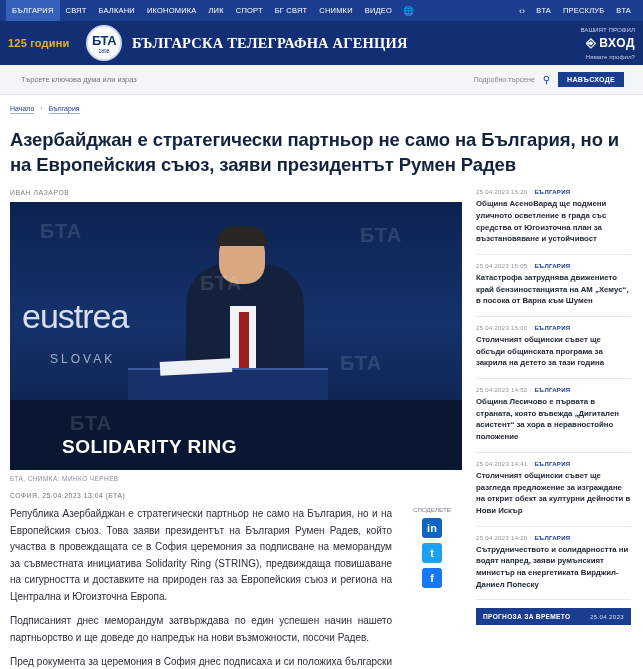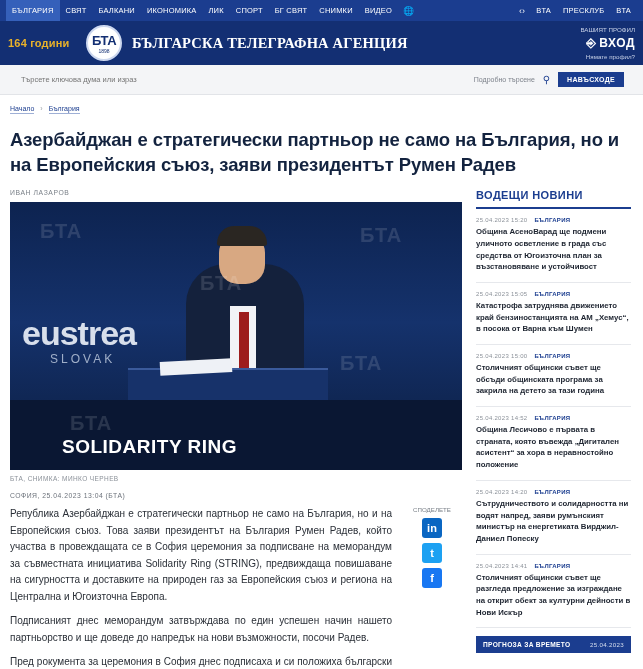--- a/index.html
+++ b/index.html
@@ -132,22 +132,22 @@
     background: linear-gradient(#0d2350 0%, #15326c 45%, #0b1c3e 100%);
   }
   .photo .bg-left {
     position: absolute; inset: 0;
     background:
       radial-gradient(circle at 18% 40%, rgba(255,255,255,.10), transparent 60%),
       linear-gradient(100deg, #13innovate 0, #13innovate 0),
       linear-gradient(100deg, #0e2a5e 0%, #16387a 40%, #0c1f45 100%);
   }
   .photo .euro-text {
-    position: absolute; left: 12px; top: 112px;
-    font-size: 34px; font-weight: bold; color: #e9eef7;
+    position: absolute; left: 12px; top: 95px;
+    font-size: 34px; font-weight: normal; color: #e9eef7;
     letter-spacing: -1px; opacity: .92; text-align: center;
   }
   .photo .slovak {
     position: absolute; left: 40px; top: 150px;
     font-size: 12px; color: #c3cfe2; letter-spacing: 3px; opacity: .8;
   }
   .photo .ring-band {
     position: absolute; left: 0; right: 0; bottom: 0; height: 70px;
     background: #0a1733;
   }
@@ -253,21 +253,21 @@
   <div class="right">
     <div class="icon">‹›</div>
     <div class="item">BTA</div>
     <div class="item">ПРЕСКЛУБ</div>
     <div class="item">BTA</div>
   </div>
 </div>
 
 <div class="masthead">
   <div class="anniv">
-    <span>164 години</span>
+    <span>125 години</span>
   </div>
   <div class="logo-circle">
     <div>БТА</div>
     <span class="est">1898</span>
   </div>
   <div class="brand">БЪЛГАРСКА ТЕЛЕГРАФНА АГЕНЦИЯ</div>
   <div class="mast-right">
     <div class="muted">ВАШИЯТ ПРОФИЛ</div>
     <div class="login">
       <span>⎆</span>
@@ -335,21 +335,20 @@
         <div class="share">
           <div class="lbl">СПОДЕЛЕТЕ</div>
           <div class="btn li">in</div>
           <div class="btn tw">t</div>
           <div class="btn fb">f</div>
         </div>
       </div>
     </div>
 
     <div class="right-col">
-      <div class="rc-title">ВОДЕЩИ НОВИНИ</div>
 
       <div class="news-item">
         <div class="news-meta">
           <span>25.04.2023 15:20</span>
           <span class="cat">БЪЛГАРИЯ</span>
         </div>
         <div class="news-head">Община АсеноВарад ще подмени уличното осветление в града със средства от Югоизточна план за възстановяване и устойчивост</div>
       </div>
 
       <div class="news-item">
@@ -371,32 +370,32 @@
       <div class="news-item">
         <div class="news-meta">
           <span>25.04.2023 14:52</span>
           <span class="cat">БЪЛГАРИЯ</span>
         </div>
         <div class="news-head">Община Лесичово е първата в страната, която въвежда „Дигитален асистент“ за хора в неравностойно положение</div>
       </div>
 
       <div class="news-item">
         <div class="news-meta">
+          <span>25.04.2023 14:41</span>
+          <span class="cat">БЪЛГАРИЯ</span>
+        </div>
+        <div class="news-head">Столичният общински съвет ще разгледа предложение за изграждане на открит обект за културни дейности в Нови Искър</div>
+      </div>
+
+      <div class="news-item">
+        <div class="news-meta">
           <span>25.04.2023 14:20</span>
           <span class="cat">БЪЛГАРИЯ</span>
         </div>
         <div class="news-head">Сътрудничеството и солидарността ни водят напред, заяви румънският министър на енергетиката Вирджил-Даниел Попеску</div>
-      </div>
-
-      <div class="news-item">
-        <div class="news-meta">
-          <span>25.04.2023 14:41</span>
-          <span class="cat">БЪЛГАРИЯ</span>
-        </div>
-        <div class="news-head">Столичният общински съвет ще разгледа предложение за изграждане на открит обект за културни дейности в Нови Искър</div>
       </div>
 
       <div class="weather">
         <span>ПРОГНОЗА ЗА ВРЕМЕТО</span>
         <span class="date">25.04.2023</span>
       </div>
     </div>
   </div>
 </div>
 

